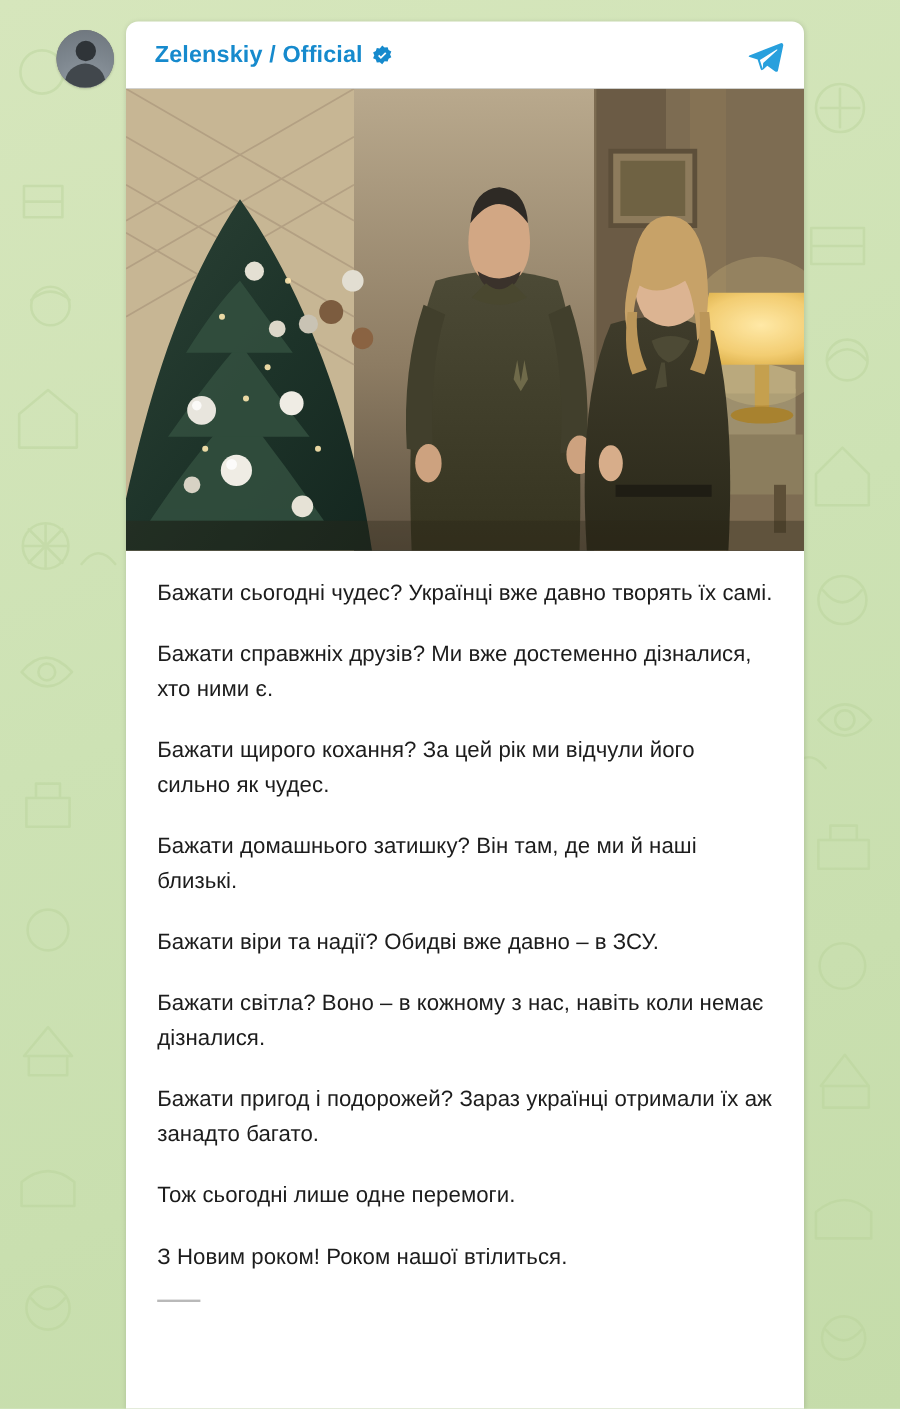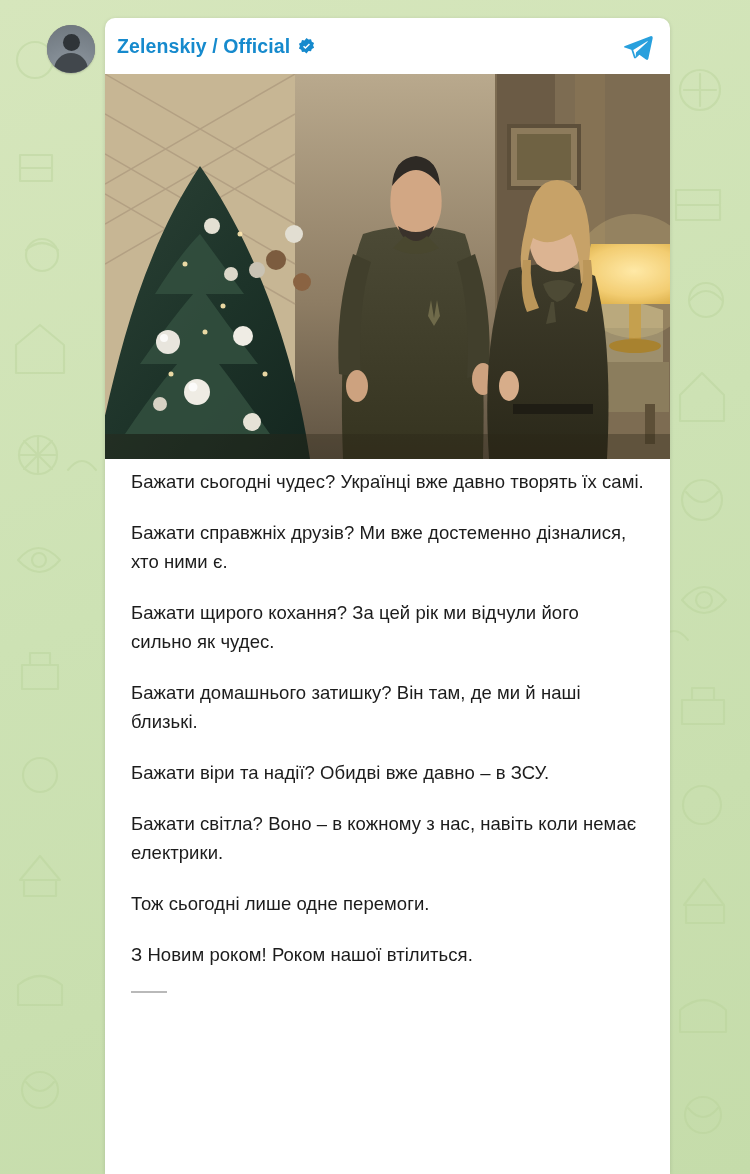--- a/index.html
+++ b/index.html
@@ -81,21 +81,21 @@
     position: absolute;
     inset: 0;
     background: radial-gradient(circle at 50% 120%, #9aa3ab 0%, #7d868e 60%, #6d757c 100%);
   }
 
   
   #post-header {
     height: 56px;
     display: flex;
     align-items: center;
-    padding: 0 16px 0 12px;
+    padding: 0 16px 0 24px;
     box-sizing: border-box;
   }
   #channel-name {
     font-size: 19.5px;
     font-weight: bold;
     color: #168acd;
     letter-spacing: .1px;
     white-space: nowrap;
   }
   #verified-badge {
@@ -117,21 +117,21 @@
     position: relative;
     width: 565px;
     height: 385px;
     overflow: hidden;
     background: #1b2016;
   }
   #post-photo svg { display: block; }
 
   
   #post-text {
-    padding: 8px 26px 0 26px;
+    padding: 20px 26px 0 26px;
     box-sizing: border-box;
   }
   #post-text p {
     margin: 0 0 22px 0;
     font-size: 18.5px;
     line-height: 29px;
     color: #1c1c1c;
     letter-spacing: .05px;
   }
   #post-text p:last-child { margin-bottom: 0; }
@@ -339,19 +339,20 @@
       </g>
     </svg>
   </div>
 
   <div id="post-text">
     <p>Бажати сьогодні чудес? Українці вже давно творять їх самі.</p>
     <p>Бажати справжніх друзів? Ми вже достеменно дізналися, хто ними є.</p>
     <p>Бажати щирого кохання? За цей рік ми відчули його сильно як чудес.</p>
     <p>Бажати домашнього затишку? Він там, де ми й наші близькі.</p>
     <p>Бажати віри та надії? Обидві вже давно – в ЗСУ.</p>
-    <p>Бажати світла? Воно – в кожному з нас, навіть коли немає електрики.</p>
+    <p>Бажати світла? Воно – в кожному з нас, навіть коли немає дізналися.</p>
+    <p>Бажати пригод і подорожей? Зараз українці отримали їх аж занадто багато.</p>
     <p>Тож сьогодні лише одне перемоги.</p>
     <p>З Новим роком! Роком нашої втілиться.</p>
     <div id="text-truncate-bar"></div>
   </div>
 
 </div>
 
 </body></html>

